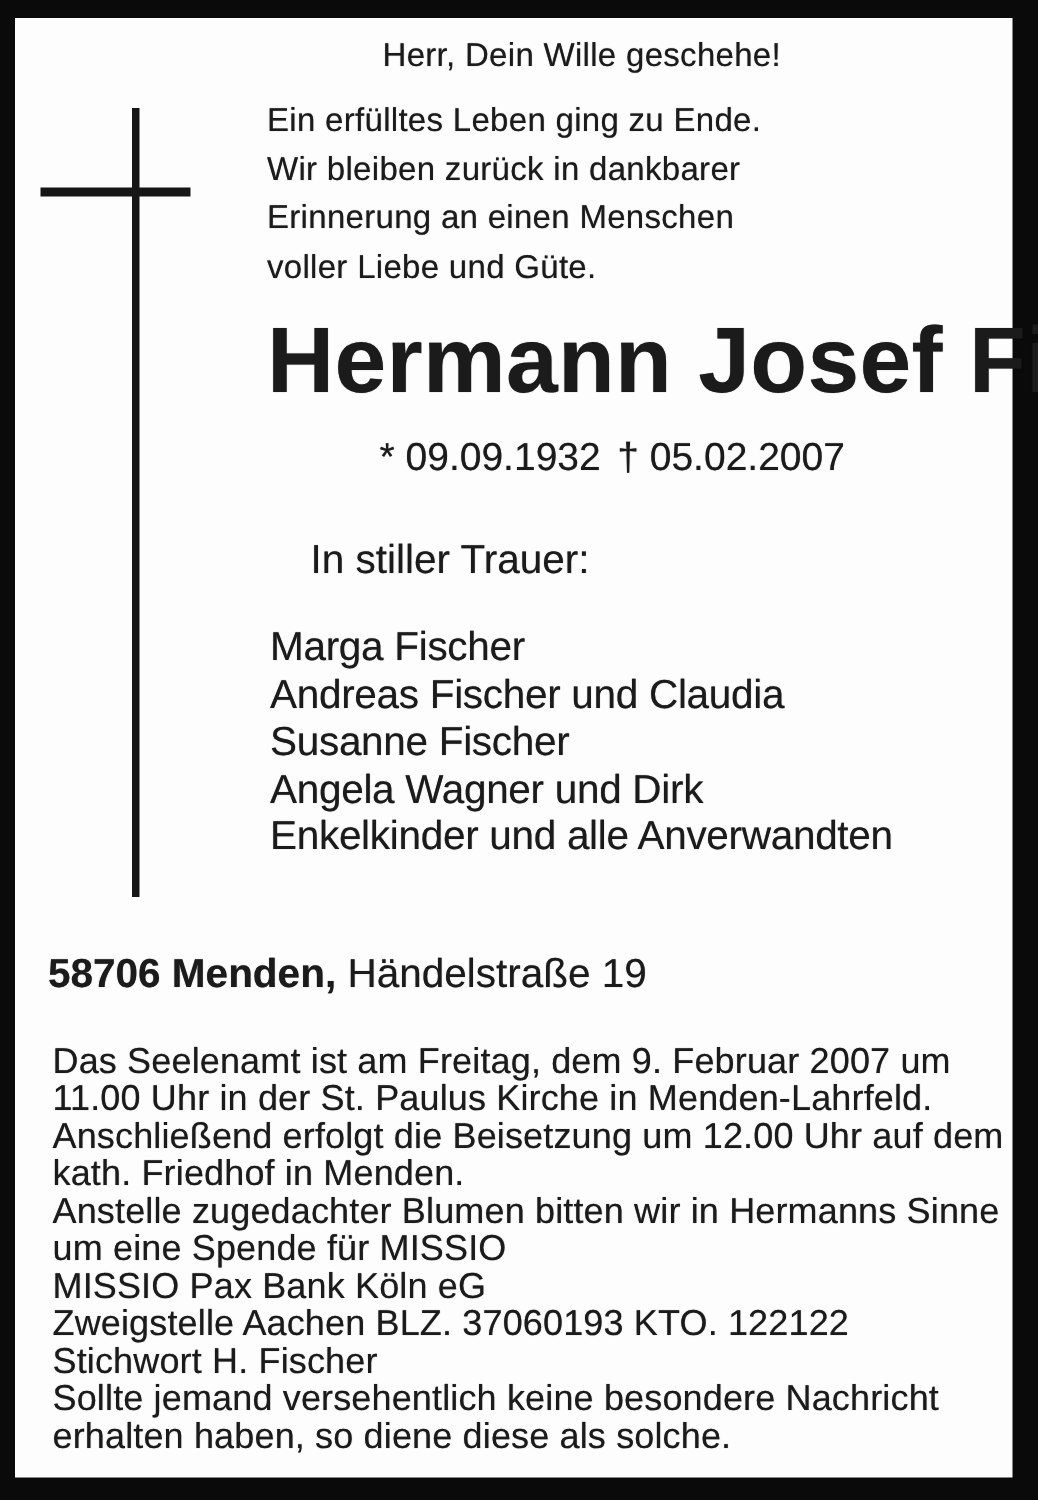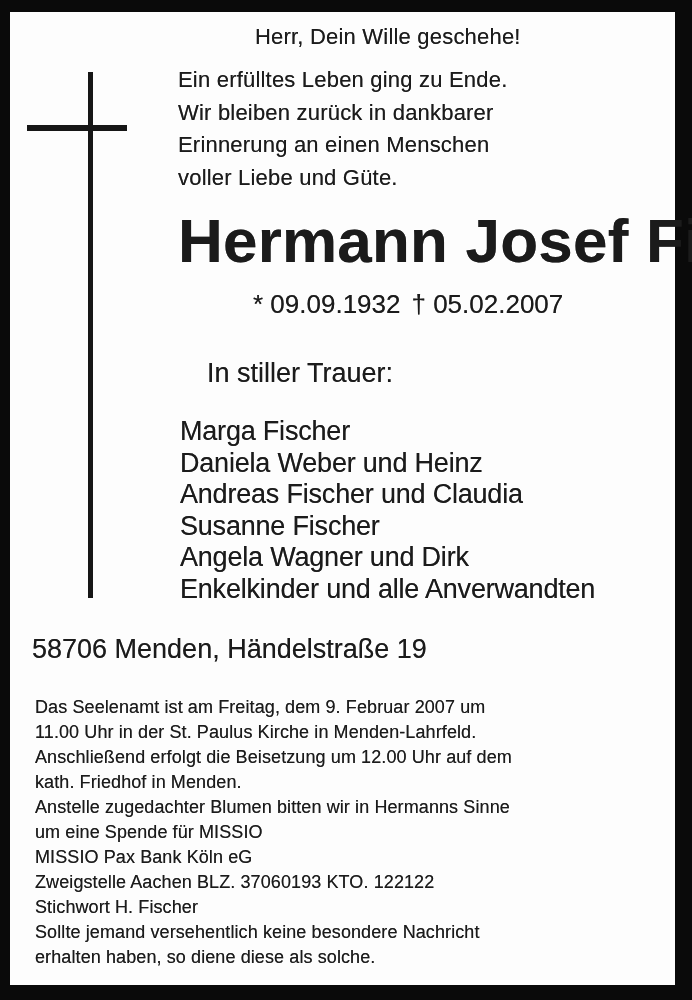--- a/index.html
+++ b/index.html
@@ -113,27 +113,27 @@
   }
 
   .address {
     position: absolute;
     left: 22px;
     top: 621px;
     font-size: 27px;
     line-height: 32px;
     white-space: nowrap;
   }
-  .address .locality { font-weight: normal; }
+  .address .locality { font-weight: bold; }
 
   .announcement {
     position: absolute;
     left: 25px;
     top: 683px;
-    font-size: 18px;
+    font-size: 24px;
     line-height: 25px;
     letter-spacing: 0.1px;
     white-space: nowrap;
   }
 </style>
 </head>
 <body>
 
 <div class="frame">
   <div class="paper">
@@ -155,21 +155,20 @@
     <h1 class="deceased-name">Hermann Josef Fischer</h1>
 
     <div class="dates">
       <span class="birth">* 09.09.1932</span><span class="death">† 05.02.2007</span>
     </div>
 
     <div class="mourning-intro">In stiller Trauer:</div>
 
     <div class="mourners">
       <div>Marga Fischer</div>
-      <div>Daniela Weber und Heinz</div>
       <div>Andreas Fischer und Claudia</div>
       <div>Susanne Fischer</div>
       <div>Angela Wagner und Dirk</div>
       <div>Enkelkinder und alle Anverwandten</div>
     </div>
 
     <div class="address">
       <span class="locality">58706 Menden,</span>
       <span class="street">Händelstraße 19</span>
     </div>

